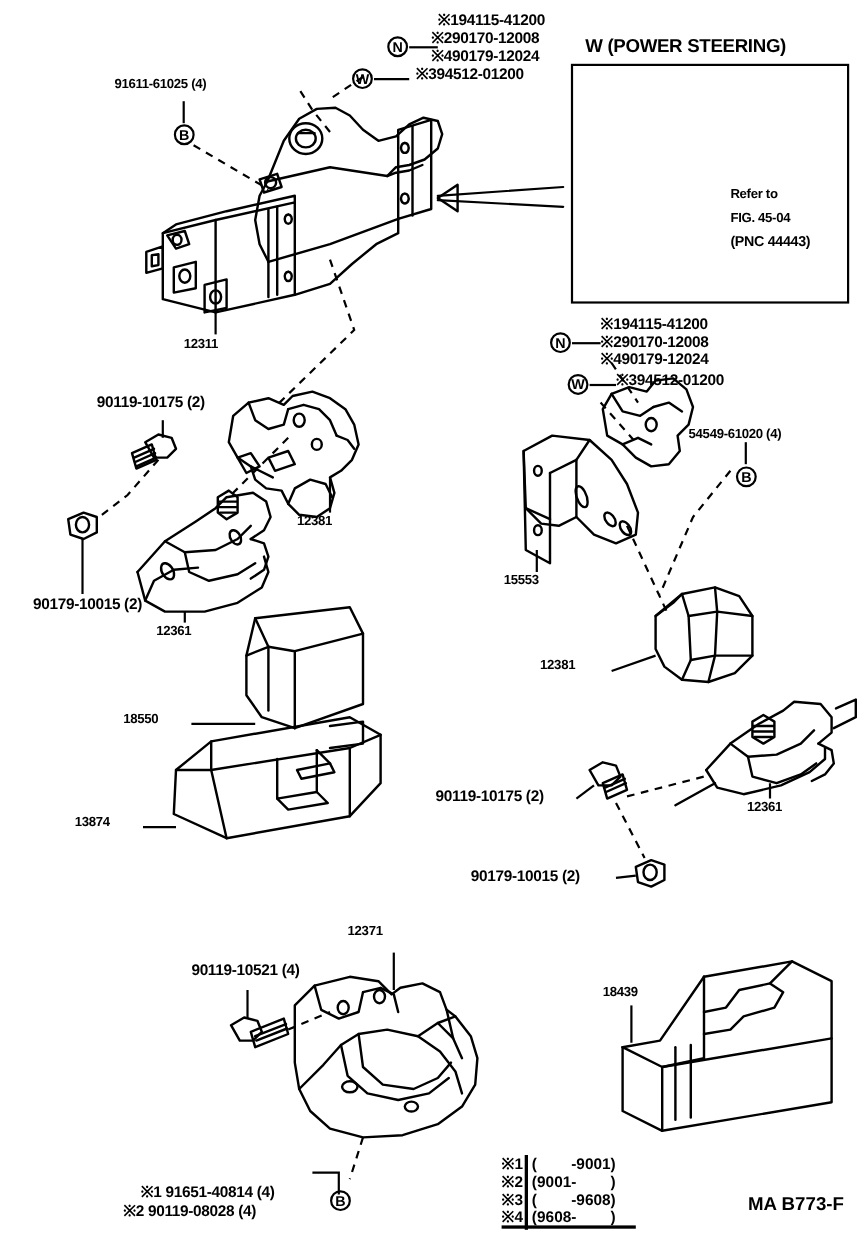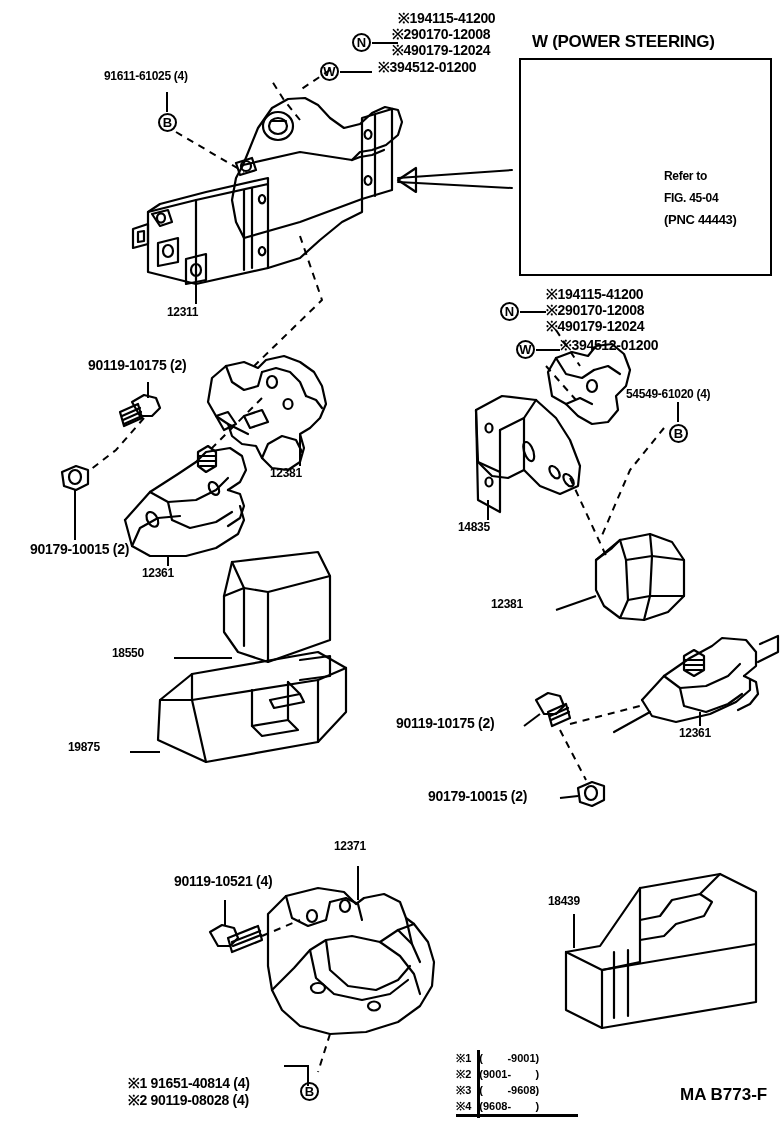--- a/index.html
+++ b/index.html
@@ -10,21 +10,21 @@
   .lbl.s14{font-size:14px;}
   .lbl.s13{font-size:13px;}
   .lbl.s16{font-size:12px;}
   .lbl.s17{font-size:17px;}
   .circ{position:absolute;border:2px solid #000;border-radius:50%;
         width:19px;height:19px;box-sizing:border-box;font-weight:bold;font-size:13px;
         text-align:center;line-height:15px;font-family:"Liberation Sans",sans-serif;}
   .insetbox{position:absolute;border:2px solid #000;box-sizing:border-box;background:#fff;}
   svg.art{position:absolute;left:0;top:0;width:784px;height:1126px;pointer-events:none;}
   .legend{position:absolute;font-family:"Liberation Sans",sans-serif;font-weight:bold;
-          font-size:11px;line-height:16px;white-space:pre;}
+          font-size:14px;line-height:16px;white-space:pre;}
   .legend .row{position:relative;}
   .lg-line{position:absolute;background:#000;}
   .footer{position:absolute;font-weight:bold;font-size:17px;font-family:"Liberation Sans",sans-serif;}
 </style>
 </head>
 <body>
 
 <div id="page">
 
   <svg class="art" viewBox="0 0 784 1126">
@@ -315,45 +315,45 @@
   <div class="lbl s13" style="left:664px;top:213px;">(PNC 44443)</div>
 
   <div class="lbl s16" style="left:167px;top:306px;">12311</div>
 
   <div class="lbl s14" style="left:88px;top:358px;">90119-10175 (2)</div>
   <div class="lbl s14" style="left:30px;top:542px;">90179-10015 (2)</div>
   <div class="lbl s16" style="left:142px;top:567px;">12361</div>
   <div class="lbl s16" style="left:270px;top:467px;">12381</div>
 
   <div class="lbl s16" style="left:112px;top:647px;">18550</div>
-  <div class="lbl s16" style="left:68px;top:741px;">19875</div>
+  <div class="lbl s16" style="left:68px;top:741px;">13874</div>
 
   <div class="circ" style="left:500px;top:302px;">N</div>
   <div class="circ" style="left:516px;top:340px;">W</div>
   <div class="lbl s14" style="left:546px;top:287px;">※194115-41200</div>
   <div class="lbl s14" style="left:546px;top:303px;">※290170-12008</div>
   <div class="lbl s14" style="left:546px;top:319px;">※490179-12024</div>
   <div class="lbl s14" style="left:560px;top:338px;">※394512-01200</div>
 
   <div class="lbl s16" style="left:626px;top:388px;">54549-61020 (4)</div>
   <div class="circ" style="left:669px;top:424px;">B</div>
 
-  <div class="lbl s16" style="left:458px;top:521px;">14835</div>
+  <div class="lbl s16" style="left:458px;top:521px;">15553</div>
   <div class="lbl s16" style="left:491px;top:598px;">12381</div>
   <div class="lbl s16" style="left:679px;top:727px;">12361</div>
   <div class="lbl s14" style="left:396px;top:716px;">90119-10175 (2)</div>
   <div class="lbl s14" style="left:428px;top:789px;">90179-10015 (2)</div>
 
   <div class="lbl s16" style="left:548px;top:895px;">18439</div>
 
-  <div class="lbl s16" style="left:334px;top:840px;">12371</div>
+  <div class="lbl s16" style="left:316px;top:840px;">12371</div>
   <div class="lbl s14" style="left:174px;top:874px;">90119-10521 (4)</div>
 
   <div class="lbl s14" style="left:128px;top:1076px;">※1 91651-40814 (4)</div>
-  <div class="lbl s14" style="left:128px;top:1093px;">※2 90119-08028 (4)</div>
+  <div class="lbl s14" style="left:112px;top:1093px;">※2 90119-08028 (4)</div>
   <div class="circ" style="left:300px;top:1082px;">B</div>
 
   <div class="legend" id="legend-block" style="left:456px;top:1050px;"><div class="row"><span>※1</span><span style="margin-left: 8px;">(        -9001)</span></div><div class="row"><span>※2</span><span style="margin-left: 8px;">(9001-        )</span></div><div class="row"><span>※3</span><span style="margin-left: 8px;">(        -9608)</span></div><div class="row"><span>※4</span><span style="margin-left: 8px;">(9608-        )</span></div></div>
   <div class="lg-line" style="left:477px;top:1050px;width:3px;height:68px;"></div>
   <div class="lg-line" style="left:456px;top:1114px;width:122px;height:3px;"></div>
 
   <div class="footer" style="left:680px;top:1085px;">MA B773-F</div>
 
 </div>
 

